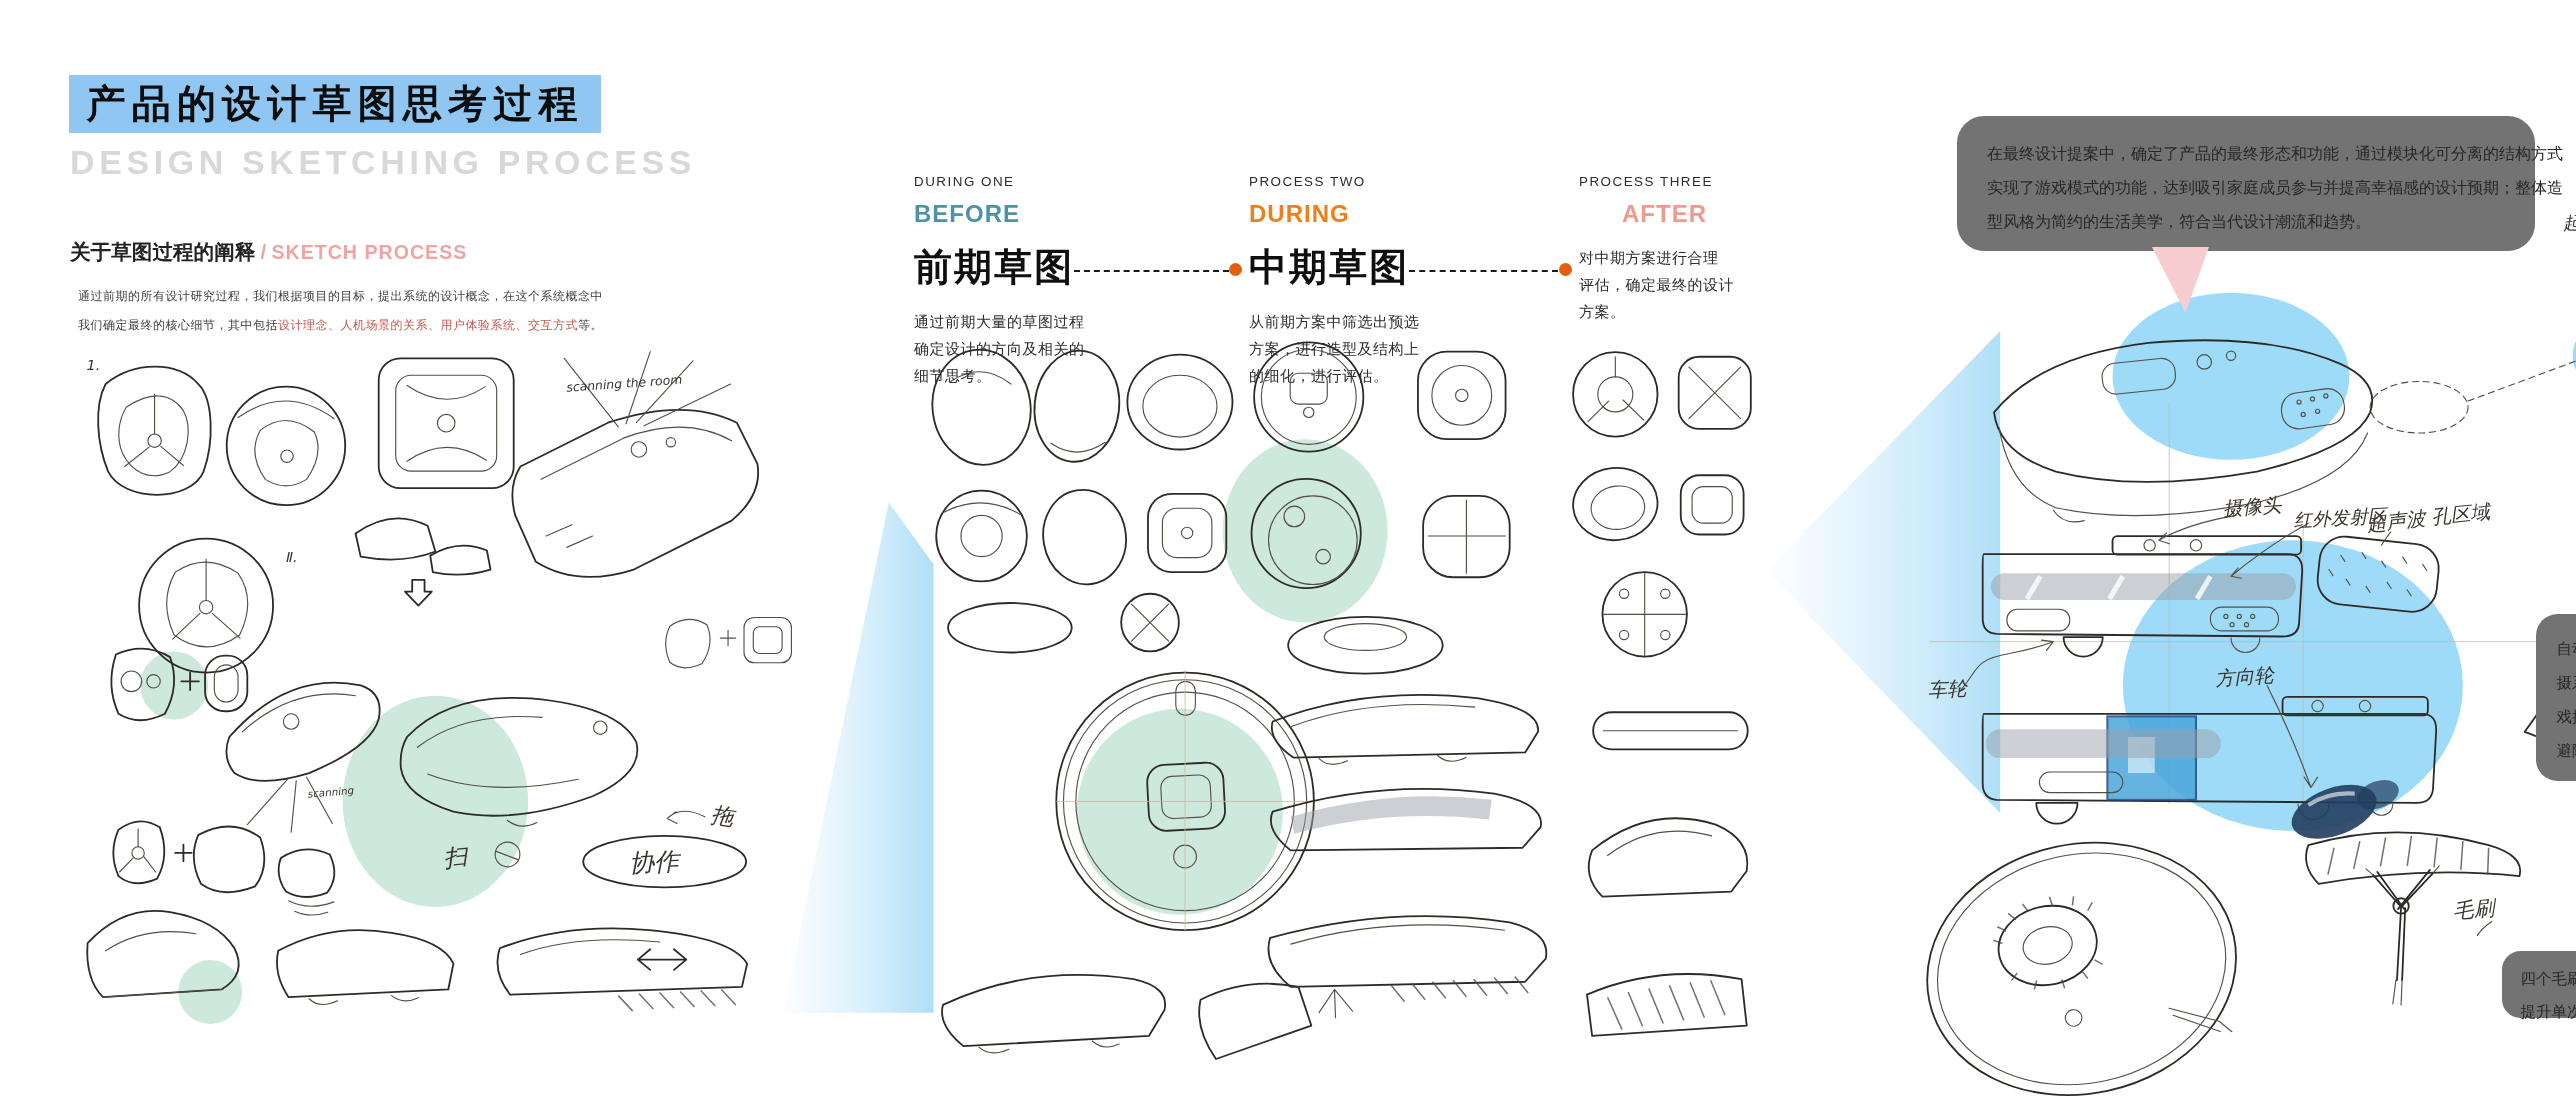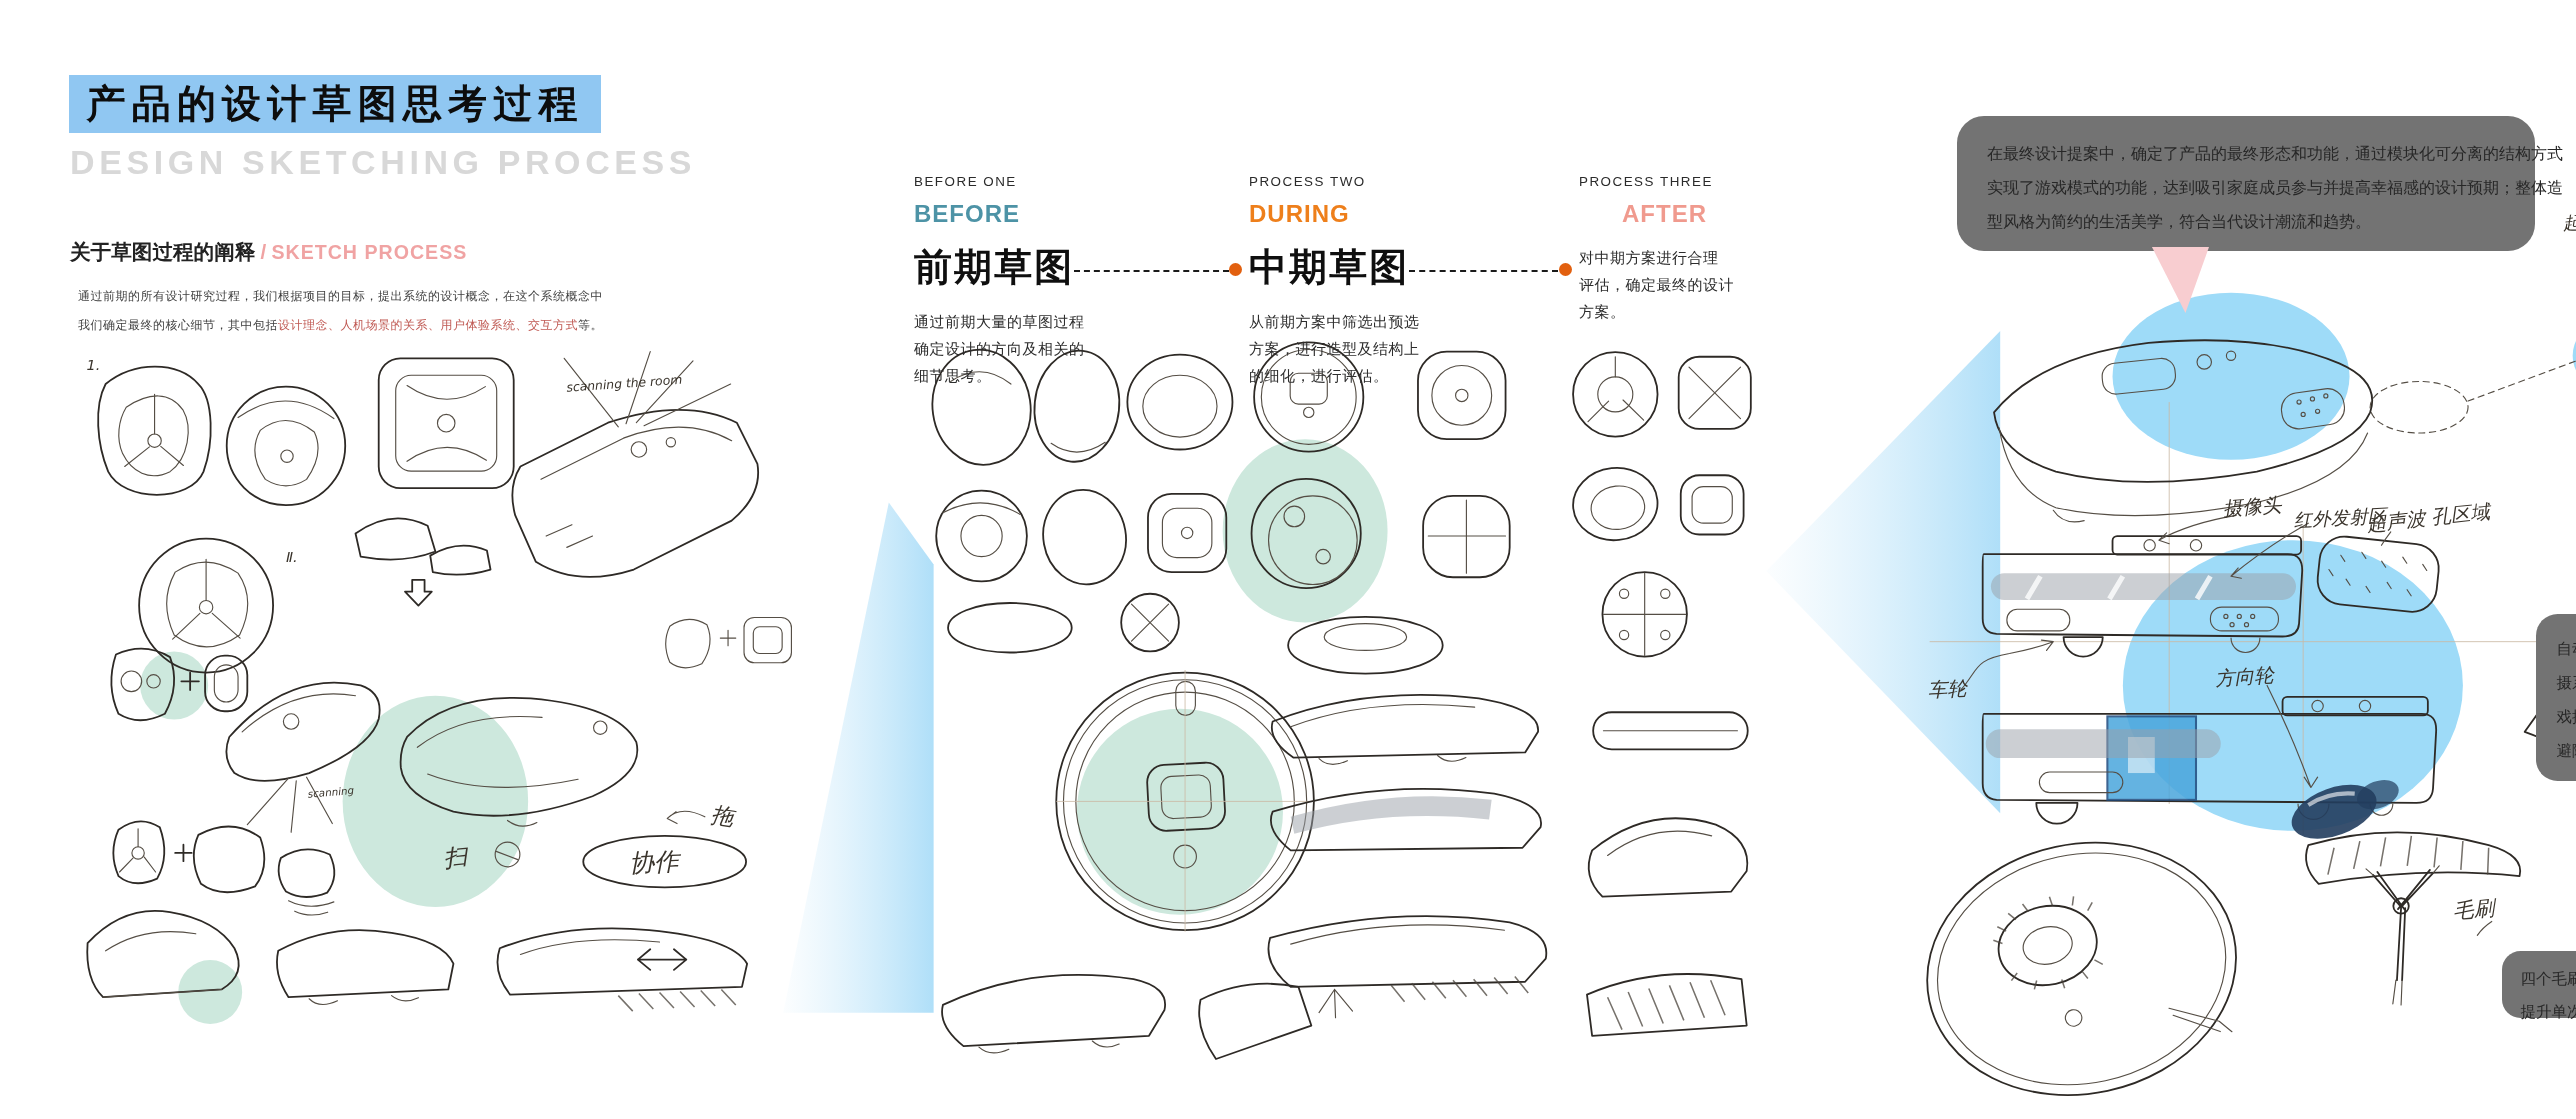--- a/index.html
+++ b/index.html
@@ -418,21 +418,21 @@
 <div class="abs intro-head">
   <span>关于草图过程的阐释</span><span class="divider">/</span><span class="en">SKETCH PROCESS</span>
 </div>
 
 <div class="abs intro-p">
   <div>通过前期的所有设计研究过程，我们根据项目的目标，提出系统的设计概念，在这个系统概念中</div>
   <div><span>我们确定最终的核心细节，其中包括</span><span class="red">设计理念、人机场景的关系、用户体验系统、交互方式</span><span>等。</span></div>
 </div>
 
 <div class="abs proc-col" style="left:914px; top:174px">
-  <div class="kicker">BEFORE ONE</div>
+  <div class="kicker">DURING ONE</div>
   <div class="stage stage-before">BEFORE</div>
   <div class="step-title">前期草图</div>
   <div class="step-desc">
     <div>通过前期大量的草图过程</div>
     <div>确定设计的方向及相关的</div>
     <div>细节思考。</div>
   </div>
 </div>
 
 <div class="abs proc-col" style="left:1249px; top:174px">

